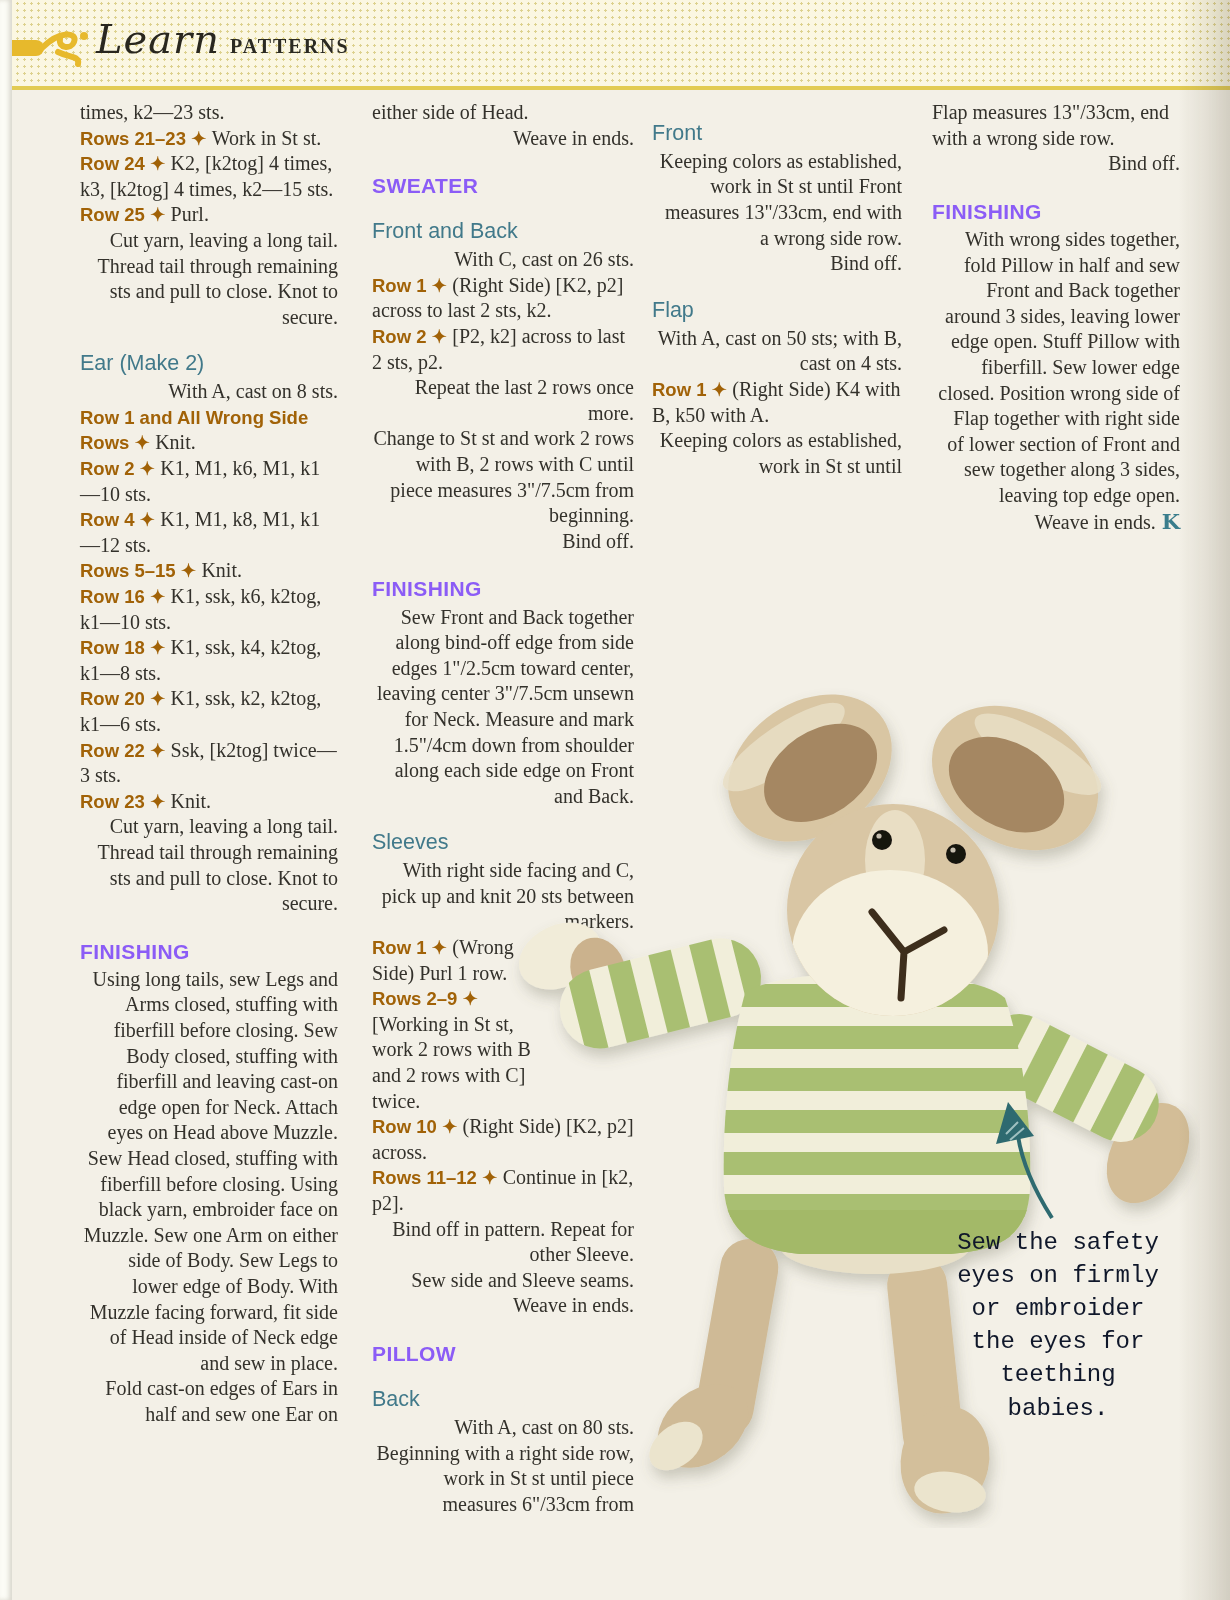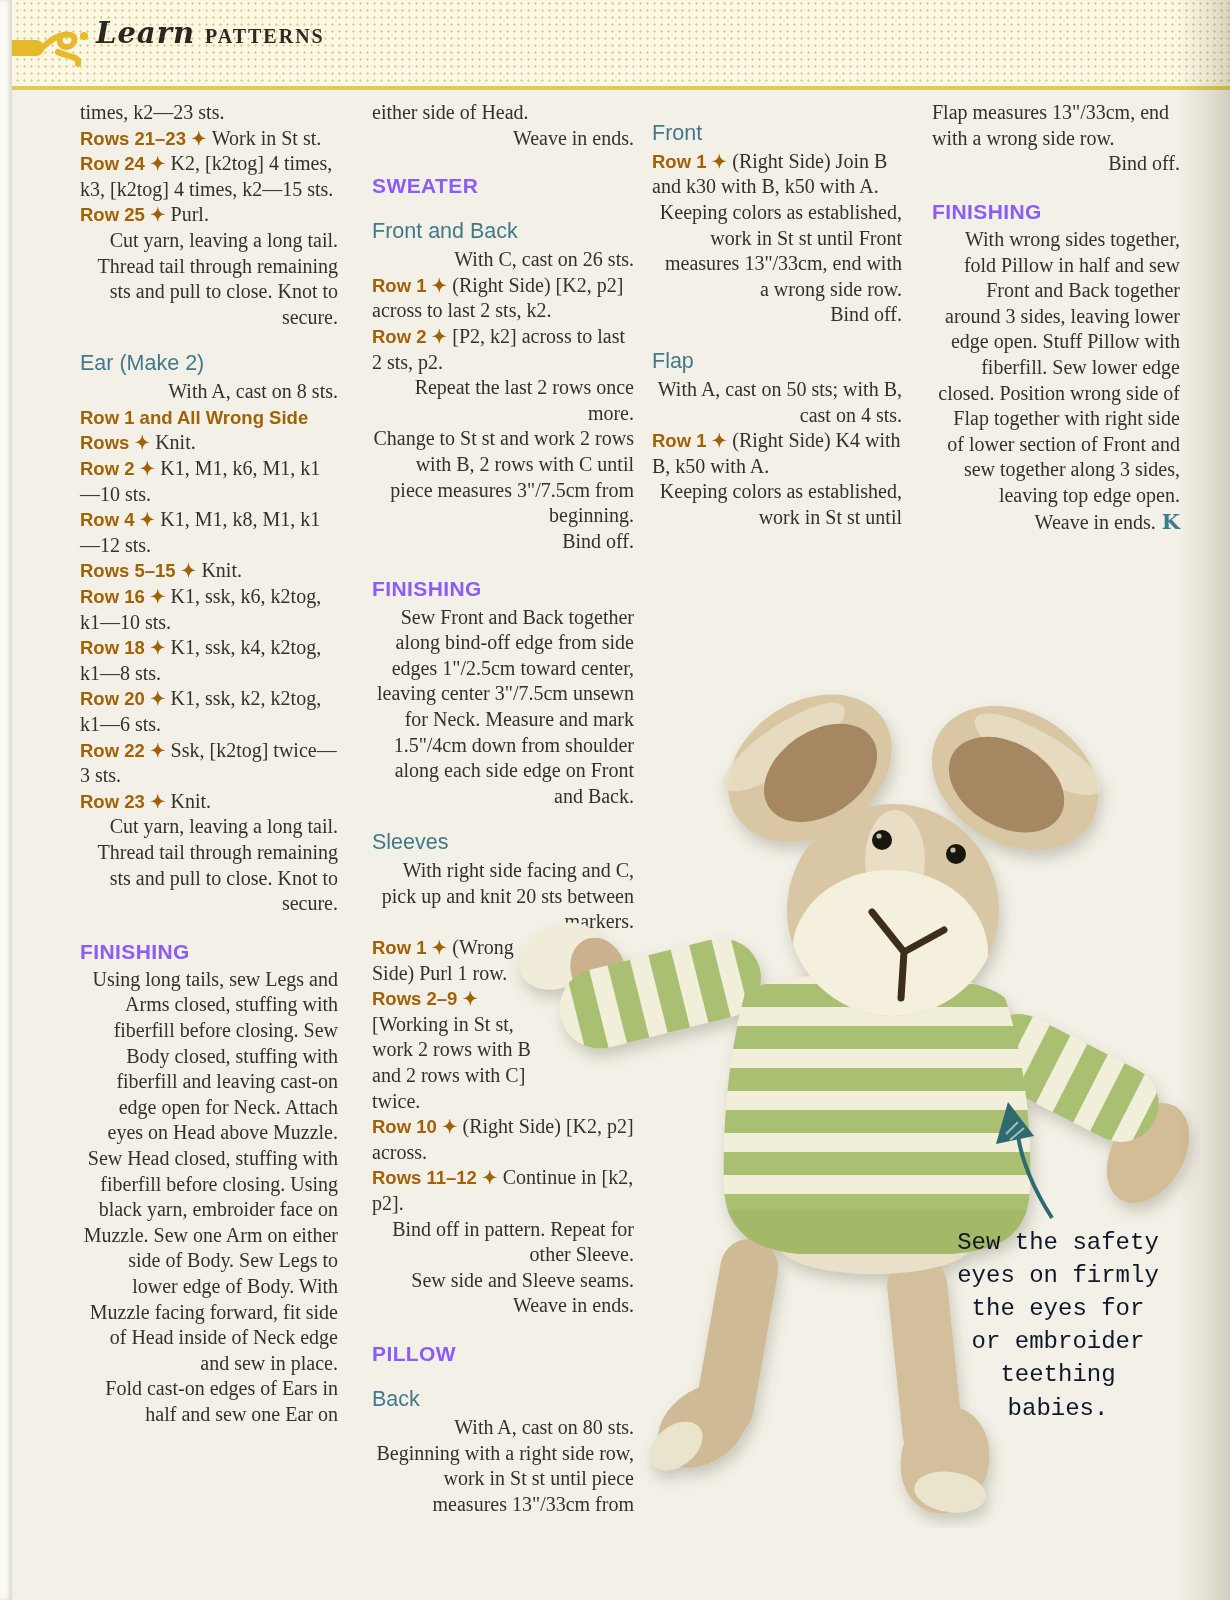--- a/index.html
+++ b/index.html
@@ -6,22 +6,22 @@
   body{width:1230px;height:1600px;position:relative;overflow:hidden;
        background:#f3f0e7;font-family:"Liberation Serif",serif;}
 
   
   .band{position:absolute;left:0;top:0;width:1230px;height:86px;
         background-color:#fbf7e2;
         background-image:radial-gradient(rgba(196,178,72,.55) 1px, transparent 1.3px);
         background-size:7px 7px;
         border-bottom:4px solid #e2cb52;}
   .band-title{position:absolute;left:96px;top:16px;display:flex;align-items:baseline;gap:10px;}
-  .title-script{font-family:"DejaVu Serif",serif;font-style:italic;font-weight:700;
-                font-size:29px;color:#29271f;letter-spacing:1px;}
+  .title-script{font-family:"DejaVu Serif",serif;font-style:italic;font-weight:400;
+                font-size:40px;color:#29271f;letter-spacing:1px;}
   .title-caps{font-family:"Liberation Serif",serif;font-weight:700;font-size:20px;
               color:#2b2a22;letter-spacing:2px;}
   .ornament{position:absolute;left:0;top:22px;}
 
   
   .edge-left{position:absolute;left:0;top:0;width:12px;height:1600px;background:#fcfcf6;
              box-shadow:inset -3px 0 4px rgba(120,110,90,.25);z-index:40;}
   .edge-right{position:absolute;right:0;top:0;width:52px;height:1600px;z-index:40;pointer-events:none;
               background:linear-gradient(to right, rgba(95,85,60,0) 0%, rgba(95,85,60,.10) 55%, rgba(95,85,60,.22) 100%);}
 
@@ -110,25 +110,24 @@
     <div class="block block-row narrow"><span class="row-label">Row 1 ✦ </span>(Wrong Side) Purl 1 row.</div>
     <div class="block block-row narrow"><span class="row-label">Rows 2–9 ✦ </span>[Working in St st, work 2 rows with B and 2 rows with C] twice.</div>
     <div class="block block-row"><span class="row-label">Row 10 ✦ </span>(Right Side) [K2, p2] across.</div>
     <div class="block block-row"><span class="row-label">Rows 11–12 ✦ </span>Continue in [k2, p2].</div>
     <div class="block block-para">Bind off in pattern. Repeat for other Sleeve.</div>
     <div class="block block-para">Sew side and Sleeve seams.</div>
     <div class="block block-para space-before">Weave in ends.</div>
     <div class="block block-head">PILLOW</div>
     <div class="block block-subhead">Back</div>
     <div class="block block-para">With A, cast on 80 sts.</div>
-    <div class="block block-para">Beginning with a right side row, work in St st until piece measures 13"/33cm from</div>
+    <div class="block block-para">Beginning with a right side row, work in St st until piece measures 6"/33cm from</div>
   </div>
 <div class="column" id="col3">
     <div class="block block-subhead">Front</div>
-    <div class="block block-row"><span class="row-label">Row 1 ✦ </span>(Right Side) Join B and k30 with B, k50 with A.</div>
     <div class="block block-para">Keeping colors as established, work in St st until Front measures 13"/33cm, end with a wrong side row.</div>
     <div class="block block-para">Bind off.</div>
     <div class="block block-subhead">Flap</div>
     <div class="block block-para">With A, cast on 50 sts; with B, cast on 4 sts.</div>
     <div class="block block-row"><span class="row-label">Row 1 ✦ </span>(Right Side) K4 with B, k50 with A.</div>
     <div class="block block-para">Keeping colors as established, work in St st until</div>
   </div>
 <div class="column" id="col4">
     <div class="block block-para">Flap measures 13"/33cm, end with a wrong side row.</div>
     <div class="block block-para">Bind off.</div>
@@ -240,22 +239,22 @@
 </svg>
 
 <svg class="arrow" width="92" height="132" viewBox="0 0 92 132">
   <path d="M 74 126 Q 46 82 40 44" stroke="#2e6a70" stroke-width="4" fill="none"></path>
   <polygon points="30,10 18,52 56,44" fill="#2e6a70"></polygon>
   <path d="M28 42 L40 30 M32 48 L46 36" stroke="#9fc0c0" stroke-width="2"></path>
 </svg>
 <div class="callout">
     <div class="callout-line">Sew the safety</div>
     <div class="callout-line">eyes on firmly</div>
+    <div class="callout-line">or embroider</div>
     <div class="callout-line">the eyes for</div>
-    <div class="callout-line">or embroider</div>
     <div class="callout-line">teething</div>
     <div class="callout-line">babies.</div>
   </div>
 
 <div class="page-number">86</div>
 <div class="site">
   <svg width="15" height="18" viewBox="0 0 15 18">
     <path d="M13 2 L4 9 L13 16 M13 6 L8 9 L13 12" stroke="#d9b02c" stroke-width="2.4" fill="none"></path>
   </svg>
   <span class="site-url">www.knittingtodaymag.com</span>

